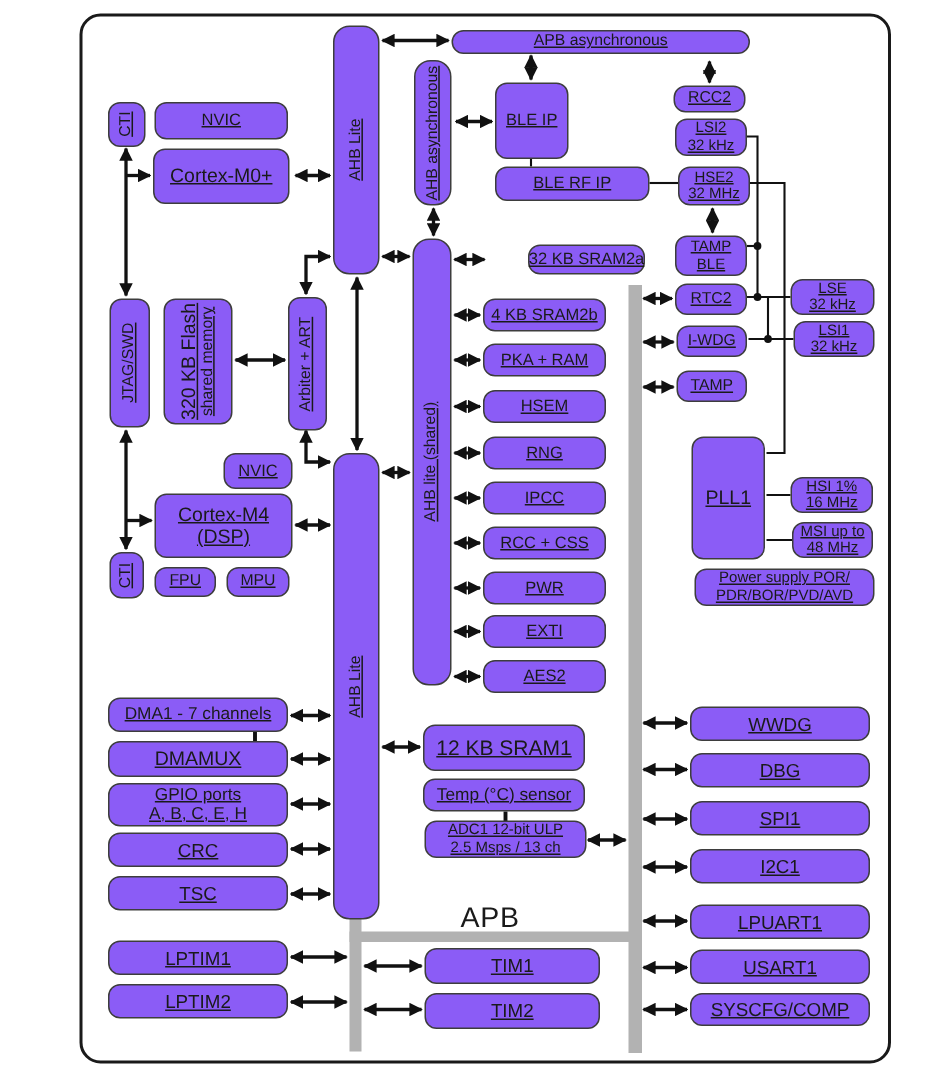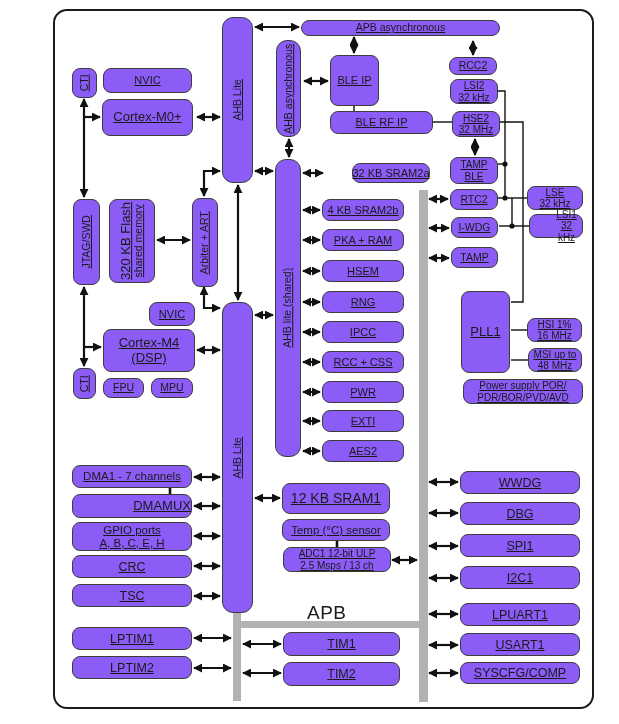--- a/index.html
+++ b/index.html
@@ -164,21 +164,21 @@
       <span>TAMP</span>
       <span>BLE</span>
     </div>
   <div class="bx f10" style="left:527px;top:186px;width:56px;height:24px;">
       <span>LSE</span>
       <span>32 kHz</span>
     </div>
   <div class="bx f105" style="left:450px;top:189px;width:48px;height:21px;">
       <span>RTC2</span>
     </div>
-  <div class="bx f10" style="left:529px;top:214px;width:54px;height:24px;padding-left:21px;">
+  <div class="bx f10" style="left:529px;top:214px;width:54px;height:24px;">
       <span>LSI1</span>
       <span>32 kHz</span>
     </div>
   <div class="bx f105" style="left:451px;top:217px;width:47px;height:21px;">
       <span>I-WDG</span>
     </div>
   <div class="bx f105" style="left:451px;top:247px;width:47px;height:21px;">
       <span>TAMP</span>
     </div>
   <div class="bx f13" style="left:461px;top:291px;width:49px;height:82px;">
@@ -253,21 +253,21 @@
   <div class="bx" style="left:322px;top:410px;width:82px;height:22px;">
       <span>EXTI</span>
     </div>
   <div class="bx" style="left:322px;top:440px;width:82px;height:22px;">
       <span>AES2</span>
     </div>
 
   <div class="bx f115" style="left:72px;top:465px;width:120px;height:23px;">
       <span class="nw">DMA1 - 7 channels</span>
     </div>
-  <div class="bx f13" style="left:72px;top:494px;width:120px;height:24px;align-items:flex-end;">
+  <div class="bx f13" style="left:72px;top:494px;width:120px;height:24px;">
       <span>DMAMUX</span>
     </div>
   <div class="bx f115" style="left:72px;top:522px;width:120px;height:29px;">
       <span>GPIO ports</span>
       <span>A, B, C, E, H</span>
     </div>
   <div class="bx f125" style="left:72px;top:555px;width:120px;height:23px;">
       <span>CRC</span>
     </div>
   <div class="bx f125" style="left:72px;top:584px;width:120px;height:23px;text-align:right;">

